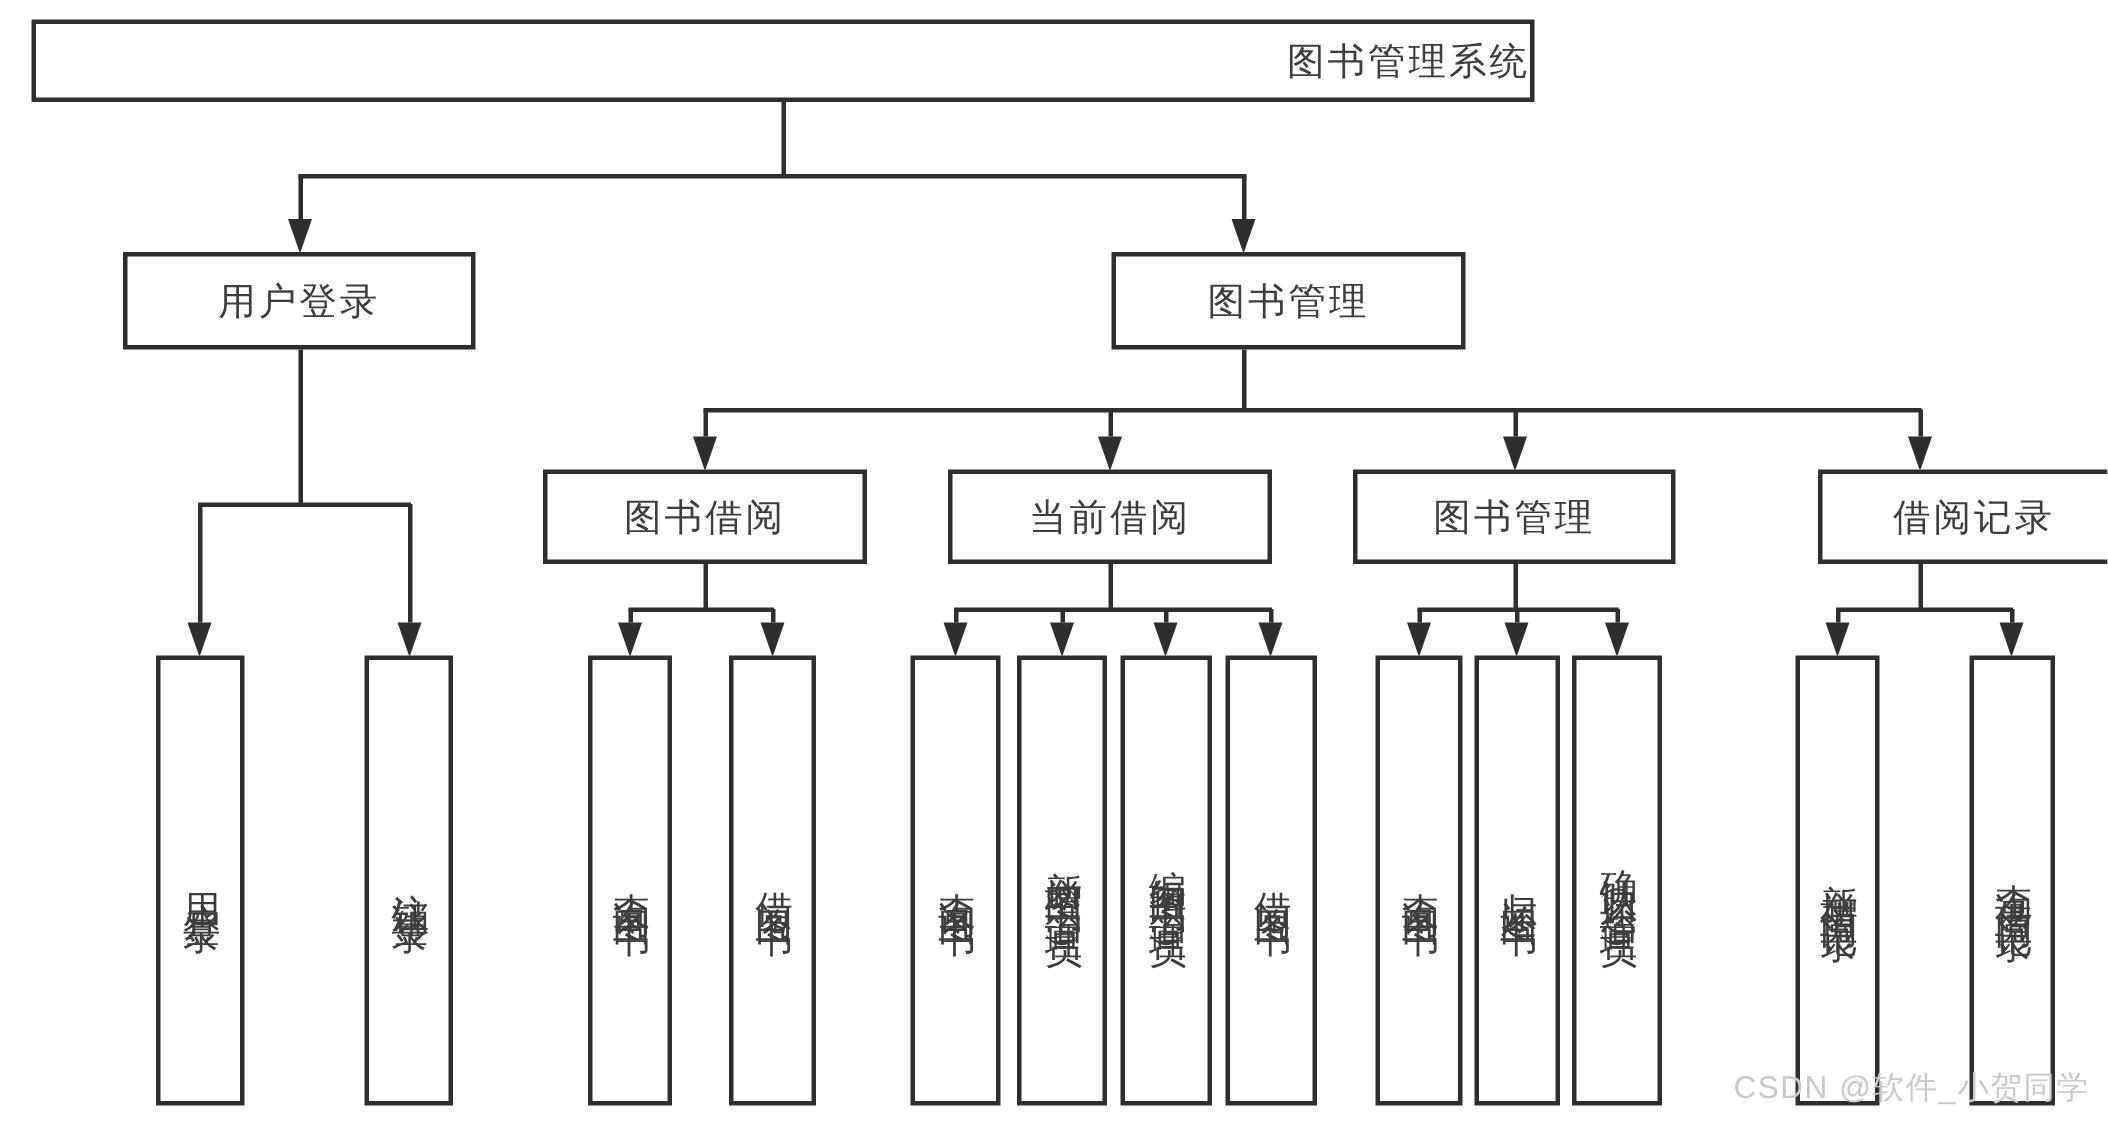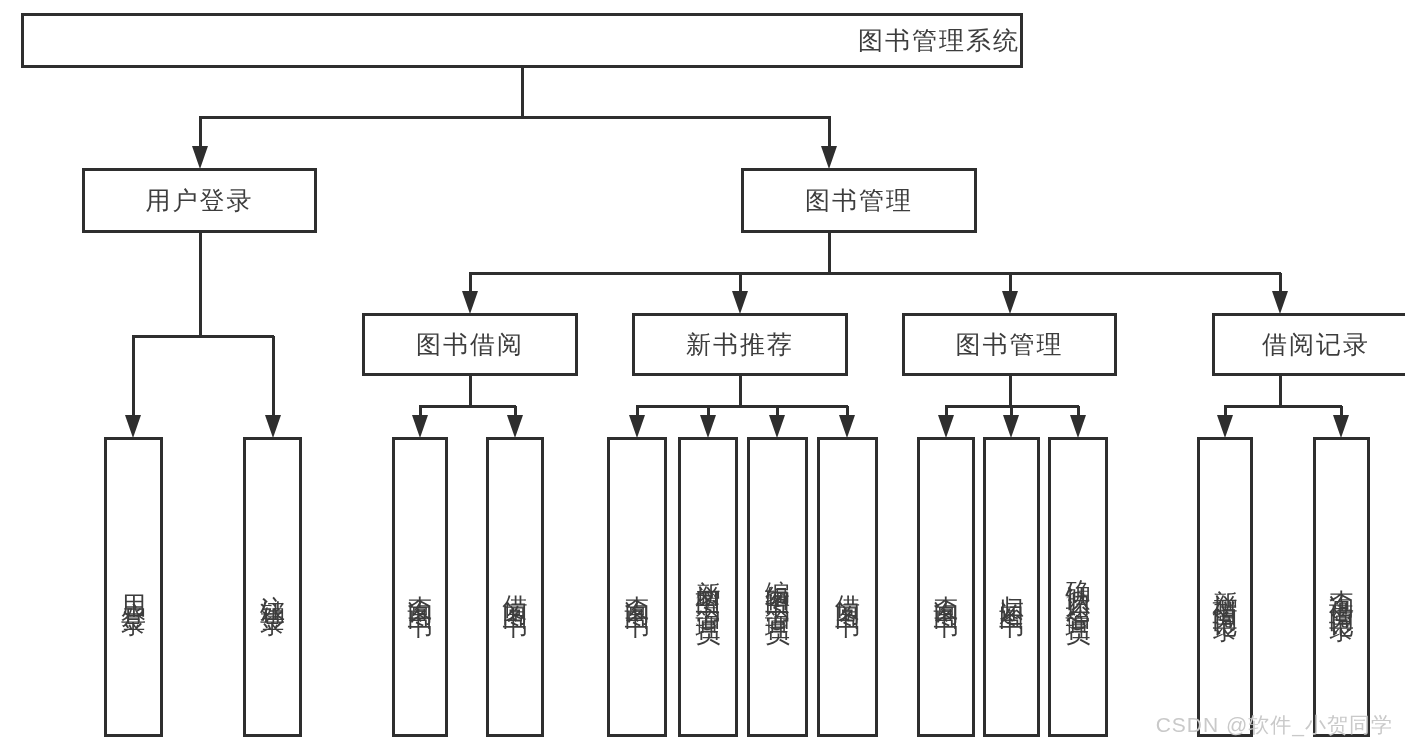--- a/index.html
+++ b/index.html
@@ -102,21 +102,21 @@
     <div class="drop" style="left:469px; top:273px; height:18px;"></div>
     <div class="drop" style="left:739px; top:273px; height:18px;"></div>
     <div class="drop" style="left:1009px; top:273px; height:18px;"></div>
     <div class="drop" style="left:1279px; top:273px; height:18px;"></div>
   </div>
 
   <div class="box" style="left:362px; top:313px; width:216px; height:63px;">
     <span class="hlabel">图书借阅</span>
   </div>
   <div class="box" style="left:632px; top:313px; width:216px; height:63px;">
-    <span class="hlabel">新书推荐</span>
+    <span class="hlabel">当前借阅</span>
   </div>
   <div class="box" style="left:902px; top:313px; width:215px; height:63px;">
     <span class="hlabel">图书管理</span>
   </div>
   <div class="box" style="left:1172px; top:313px; width:208px; height:63px;margin-left:40px;">
     <span class="hlabel">借阅记录</span>
   </div>
 
   <div>
     <div class="stem" style="left:469px; top:376px; height:31px;"></div>

